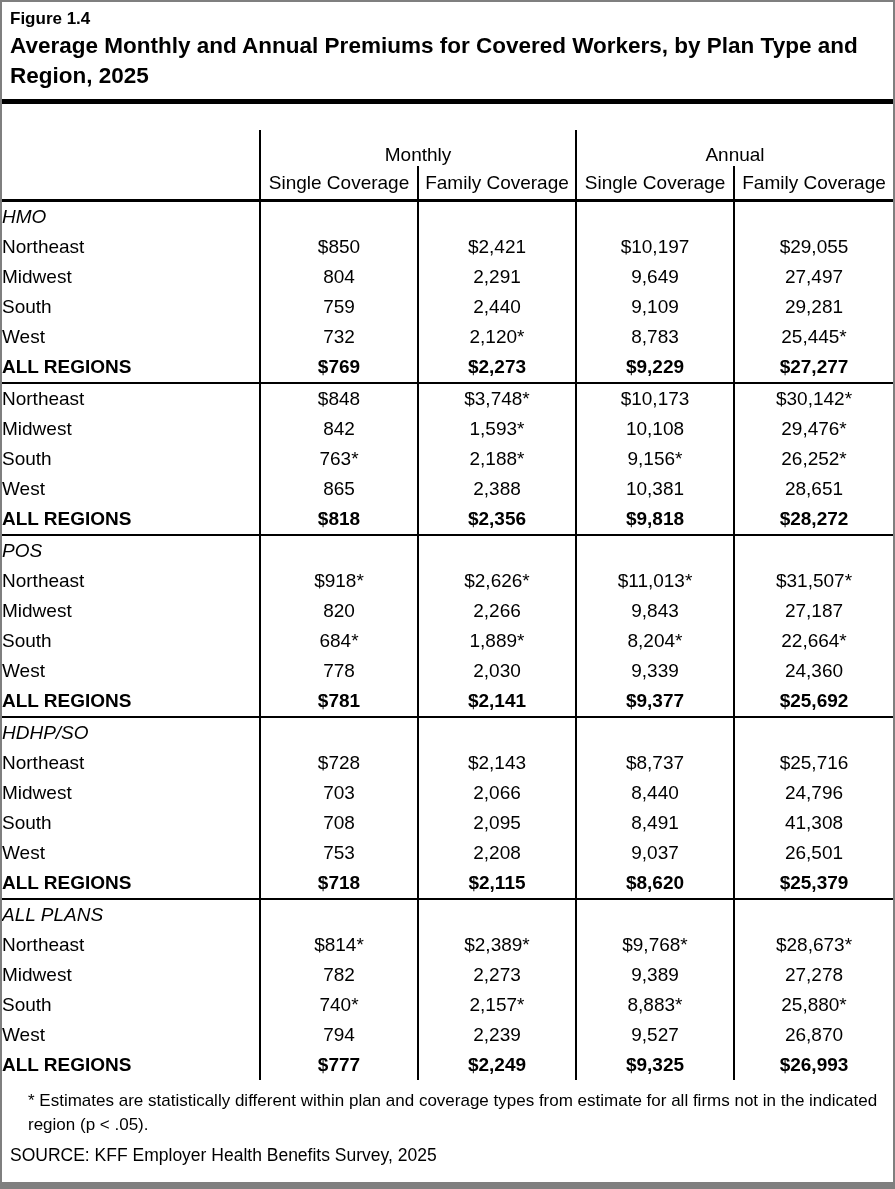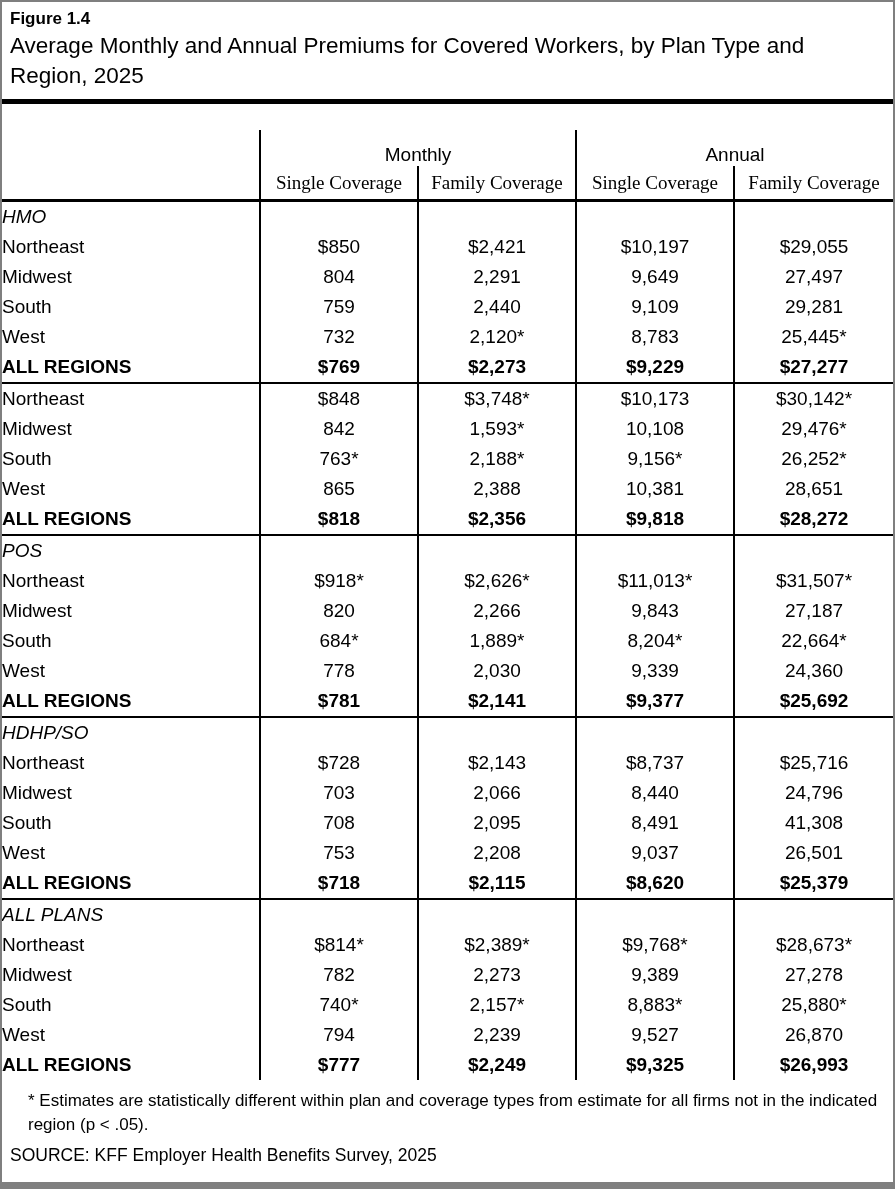--- a/index.html
+++ b/index.html
@@ -9,38 +9,38 @@
     box-sizing: border-box;
     background: #fff;
     border: 2px solid #7f7f7f;
     border-bottom: 7px solid #7f7f7f;
     font-family: "Liberation Sans", "DejaVu Sans", sans-serif;
     color: #000;
     overflow: hidden;
   }
   .title-block { padding: 7px 12px 0 8px; }
   .figure-label { font-weight: bold; font-size: 17px; margin-bottom: 2px; }
-  .page-title  { font-weight: normal; font-size: 22.5px; line-height: 30px; }
+  .page-title  { font-weight: bold; font-size: 22.5px; line-height: 30px; }
   .title-rule  { height: 5px; background: #000; margin-top: 8px; }
 
   table.premiums {
     border-collapse: collapse;
     table-layout: fixed;
     width: 891px;
     margin-top: 26px;
   }
   table.premiums th, table.premiums td { padding: 0; font-weight: normal; }
 
   th.group {
     font-size: 19px; font-weight: bold; text-align: center;
     height: 36px; vertical-align: bottom; padding-bottom: 3px;
   }
   th.sub {
     font-size: 19px; text-align: center;
-    height: 33px; vertical-align: middle; font-family: Liberation Serif, serif;
+    height: 33px; vertical-align: middle;
   }
   .bL { border-left: 2px solid #000; }
   tr.subrow th { border-bottom: 3px solid #000; }
 
   tbody td { height: 30px; font-size: 19px; vertical-align: middle; }
   td.plan        { font-weight: bold; padding-left: 7px; text-align: left; font-style: italic; }
   td.region      { padding-left: 30px; text-align: left; }
   td.total-label { font-weight: bold; padding-left: 7px; text-align: left; }
   td.value       { text-align: center; }
   tr.total-row td { font-weight: bold; border-bottom: 2px solid #000; }

